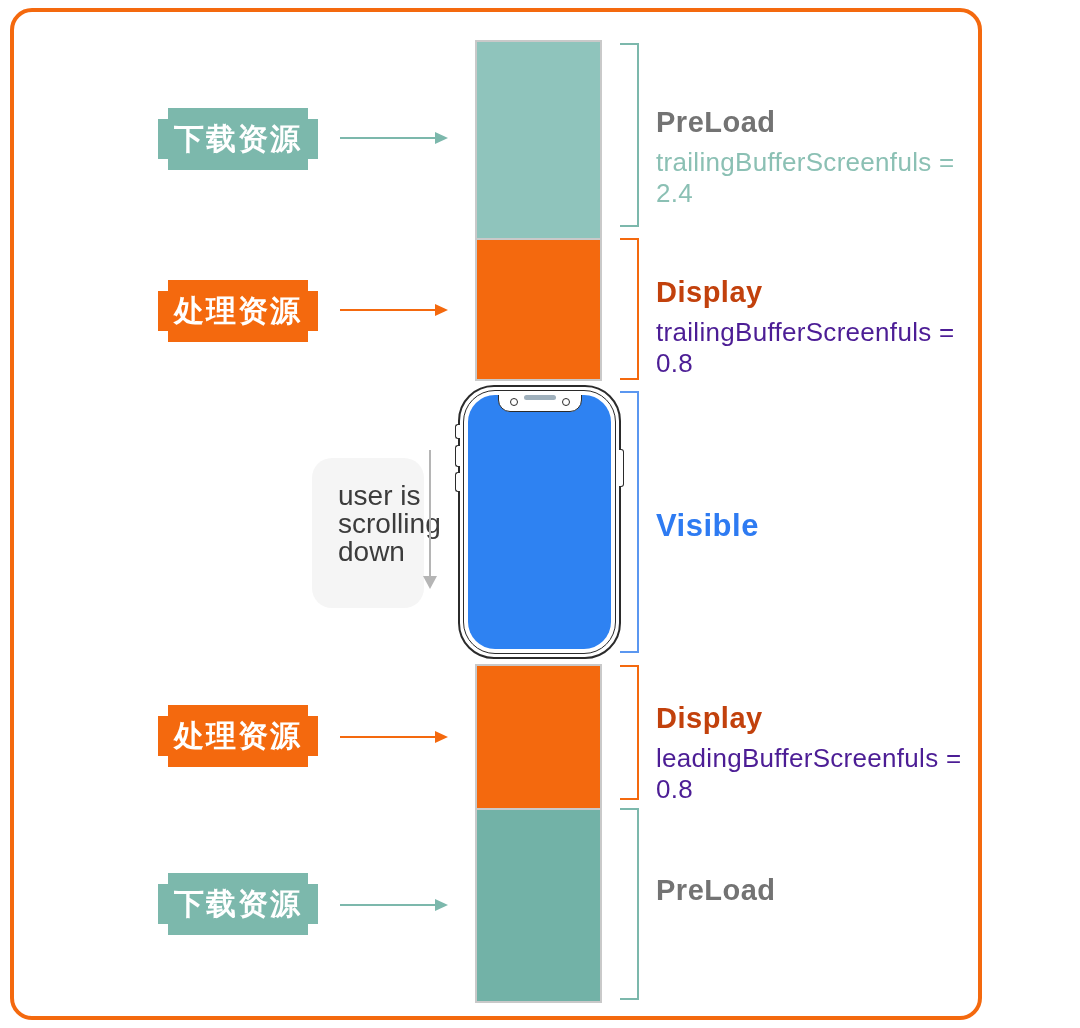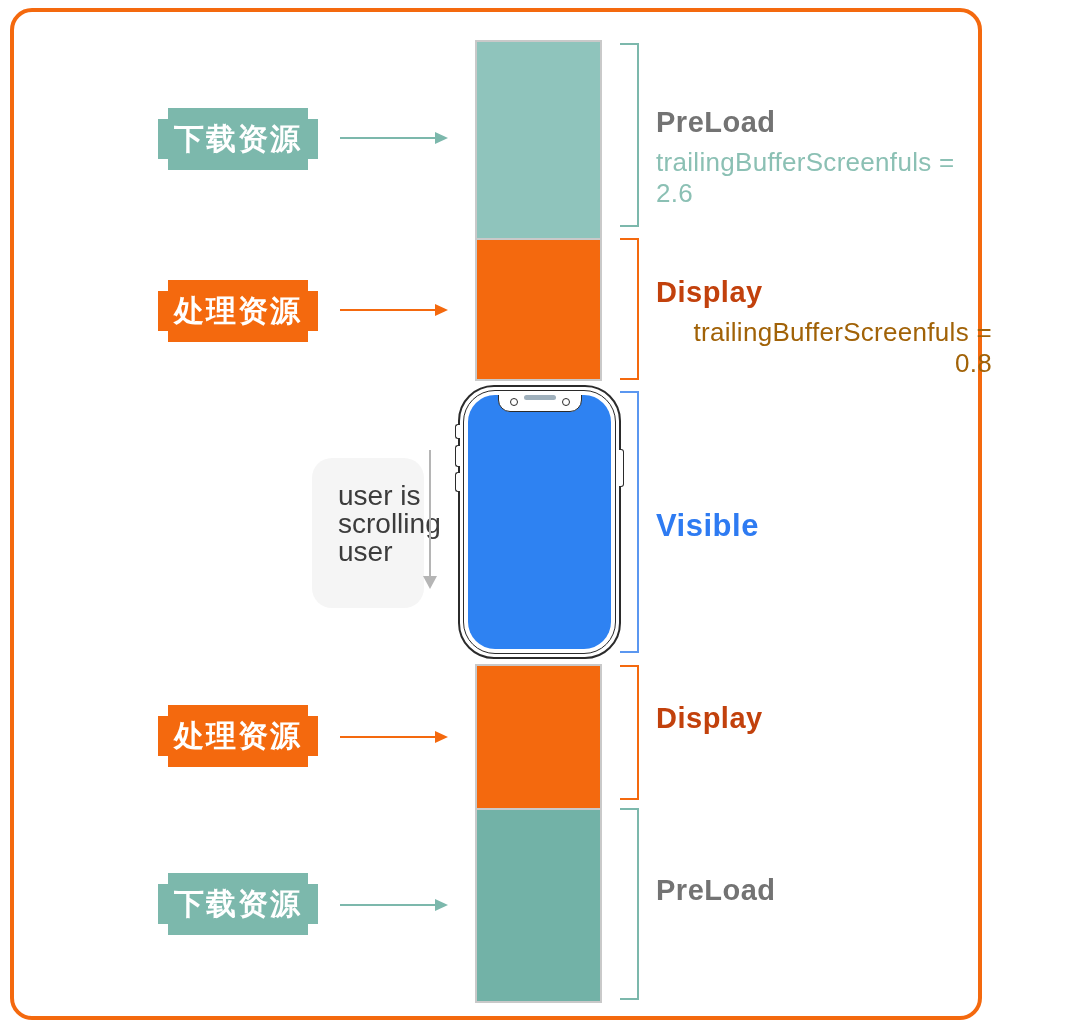--- a/index.html
+++ b/index.html
@@ -199,21 +199,21 @@
   .rtitle { font-size: 29px; font-weight: bold; letter-spacing: 0.5px; }
   .rsub   { font-size: 26px; font-weight: normal; margin-top: 8px; letter-spacing: 0.3px; }
   .rlabel-1 { top: 106px; }
   .rlabel-2 { top: 276px; }
   .rlabel-3 { top: 508px; }
   .rlabel-4 { top: 702px; }
   .rlabel-5 { top: 874px; }
   .r-teal .rtitle   { color: #737373; }
   .r-teal .rsub     { color: #8BC0B4; }
   .r-orange .rtitle { color: #c2410c; }
-  .r-orange .rsub   { color: #a16207; text-align: right; }
+  .r-orange .rsub   { color: #4c1d95; }
   .r-blue .rtitle   { color: #2E7BF2; font-size: 31px; }
 </style>
 </head>
 <body>
 
 <div class="canvas">
 
   <div class="frame"></div>
 
   <div class="strip-block strip-top">
@@ -275,43 +275,44 @@
   <div class="h-arrow arrow-orange arrow-4">
       <div class="head"></div>
     </div>
   <div class="h-arrow arrow-teal arrow-5">
       <div class="head"></div>
     </div>
 
   <div class="scroll-note">
     <div class="line">user is</div>
     <div class="line">scrolling</div>
-    <div class="line">user</div>
+    <div class="line">down</div>
   </div>
   <div class="v-arrow">
       <div class="head"></div>
     </div>
 
   <div class="bracket bracket-teal bracket-1"></div>
   <div class="bracket bracket-orange bracket-2"></div>
   <div class="bracket bracket-blue bracket-3"></div>
   <div class="bracket bracket-orange bracket-4"></div>
   <div class="bracket bracket-teal bracket-5"></div>
 
   <div class="rlabel r-teal rlabel-1">
     <div class="rtitle">PreLoad</div>
-    <div class="rsub">trailingBufferScreenfuls = 2.6</div>
+    <div class="rsub">trailingBufferScreenfuls = 2.4</div>
   </div>
   <div class="rlabel r-orange rlabel-2">
     <div class="rtitle">Display</div>
     <div class="rsub">trailingBufferScreenfuls = 0.8</div>
   </div>
   <div class="rlabel r-blue rlabel-3">
     <div class="rtitle">Visible</div>
   </div>
   <div class="rlabel r-orange rlabel-4">
     <div class="rtitle">Display</div>
+    <div class="rsub">leadingBufferScreenfuls = 0.8</div>
   </div>
   <div class="rlabel r-teal rlabel-5">
     <div class="rtitle">PreLoad</div>
   </div>
 
 </div>
 
 </body></html>

